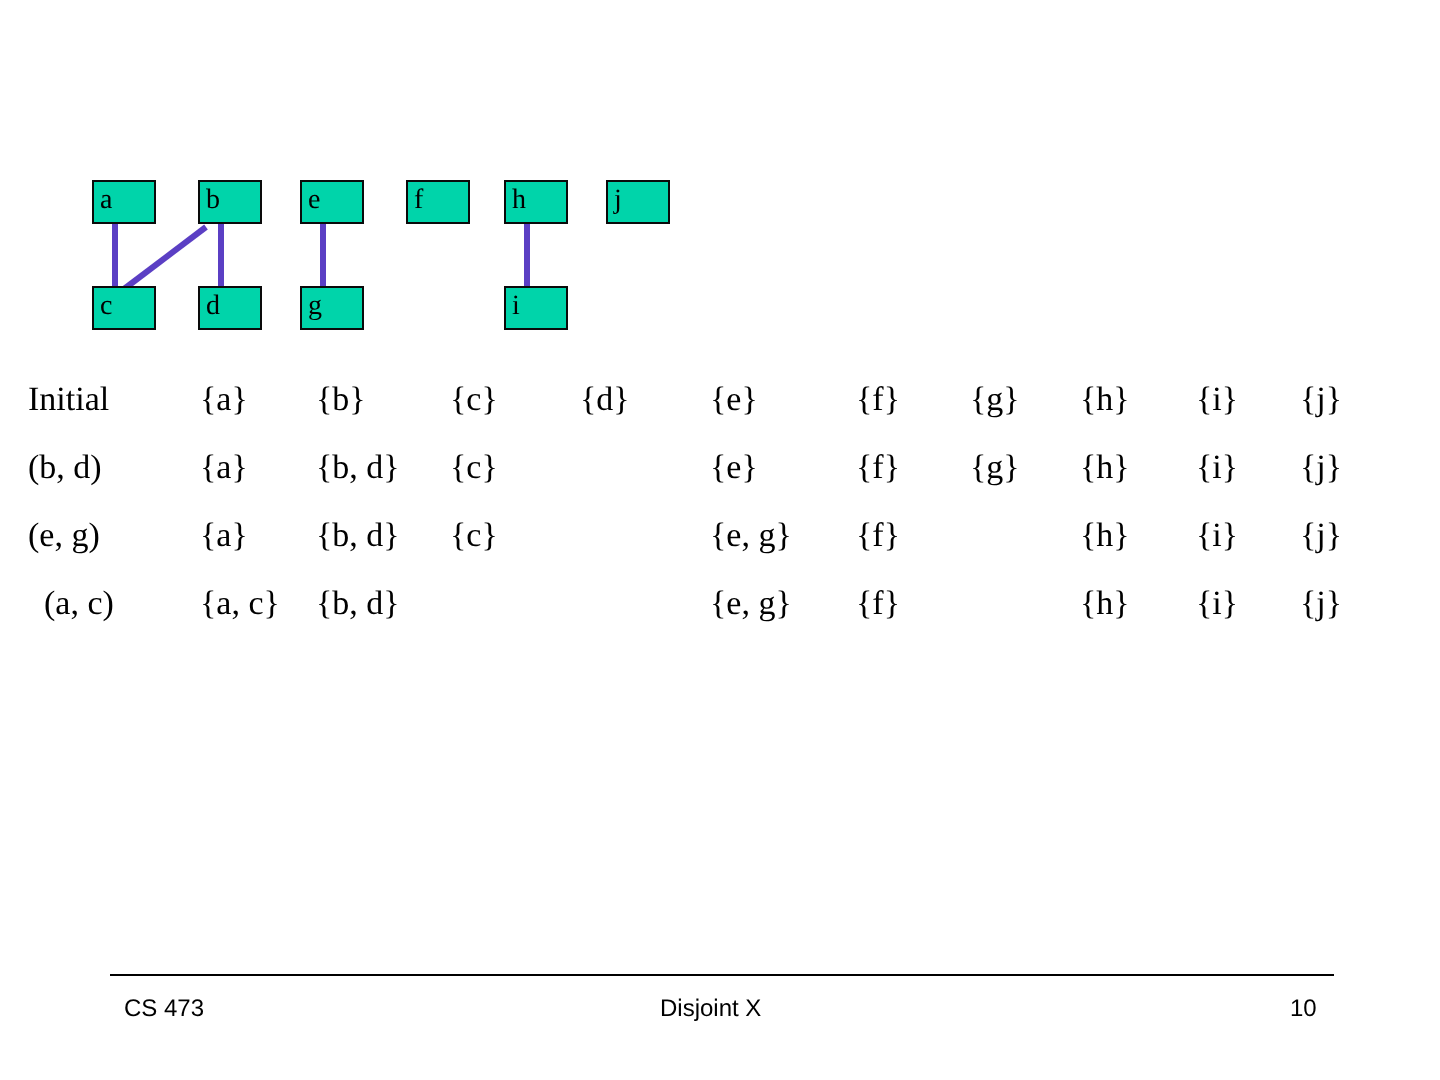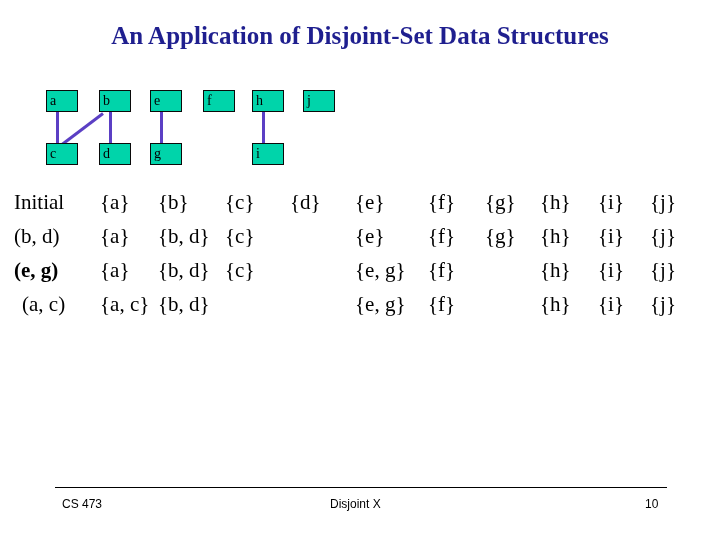--- a/index.html
+++ b/index.html
@@ -73,21 +73,21 @@
     z-index: 2;
   }
   
   #table {
     position: absolute;
     left: 0;
     top: 190px;
     width: 720px;
     height: 150px;
     font-family: "Liberation Serif", serif;
-    font-size: 21px;
+    font-size: 17px;
     color: #000000;
     text-align: right;
   }
   .cell {
     position: absolute;
     white-space: nowrap;
   }
   
   .footer-rule {
     position: absolute;
@@ -106,21 +106,20 @@
   }
   #footer-left  { left: 62px; }
   #footer-center{ left: 330px; }
   #footer-right { left: 645px; }
 </style>
 </head>
 <body>
 
 <div id="slide">
 
-  <div class="title">An Application of Disjoint-Set Data Structures</div>
 
   <div id="graph">
       <div class="edge" style="left: 56px; top: 26px; width: 3px; height: 31px;"></div>
       <div class="edge" style="left: 109px; top: 26px; width: 3px; height: 31px;"></div>
       <div class="edge" style="left: 160px; top: 26px; width: 3px; height: 31px;"></div>
       <div class="edge" style="left: 262px; top: 26px; width: 3px; height: 31px;"></div>
       <div class="edge" style="left: 103px; top: 26px; width: 51.4004px; height: 3px; transform-origin: 0px 50%; transform: rotate(142.907deg);"></div>
       <div class="node" style="left: 46px; top: 4px;"></div>
       <div class="node-label" style="left: 50px; top: 7px;">a</div>
       <div class="node" style="left: 99px; top: 4px;"></div>
@@ -158,21 +157,21 @@
       <div class="cell" style="left: 14px; top: 34px;">(b, d)</div>
       <div class="cell" style="left: 100px; top: 34px;">{a}</div>
       <div class="cell" style="left: 158px; top: 34px;">{b, d}</div>
       <div class="cell" style="left: 225px; top: 34px;">{c}</div>
       <div class="cell" style="left: 355px; top: 34px;">{e}</div>
       <div class="cell" style="left: 428px; top: 34px;">{f}</div>
       <div class="cell" style="left: 485px; top: 34px;">{g}</div>
       <div class="cell" style="left: 540px; top: 34px;">{h}</div>
       <div class="cell" style="left: 598px; top: 34px;">{i}</div>
       <div class="cell" style="left: 650px; top: 34px;">{j}</div>
-      <div class="cell" style="left: 14px; top: 68px; font-weight: bold;">(e, g)</div>
+      <div class="cell" style="left: 14px; top: 68px;">(e, g)</div>
       <div class="cell" style="left: 100px; top: 68px;">{a}</div>
       <div class="cell" style="left: 158px; top: 68px;">{b, d}</div>
       <div class="cell" style="left: 225px; top: 68px;">{c}</div>
       <div class="cell" style="left: 355px; top: 68px;">{e, g}</div>
       <div class="cell" style="left: 428px; top: 68px;">{f}</div>
       <div class="cell" style="left: 540px; top: 68px;">{h}</div>
       <div class="cell" style="left: 598px; top: 68px;">{i}</div>
       <div class="cell" style="left: 650px; top: 68px;">{j}</div>
       <div class="cell" style="left: 22px; top: 102px;">(a, c)</div>
       <div class="cell" style="left: 100px; top: 102px;">{a, c}</div>

